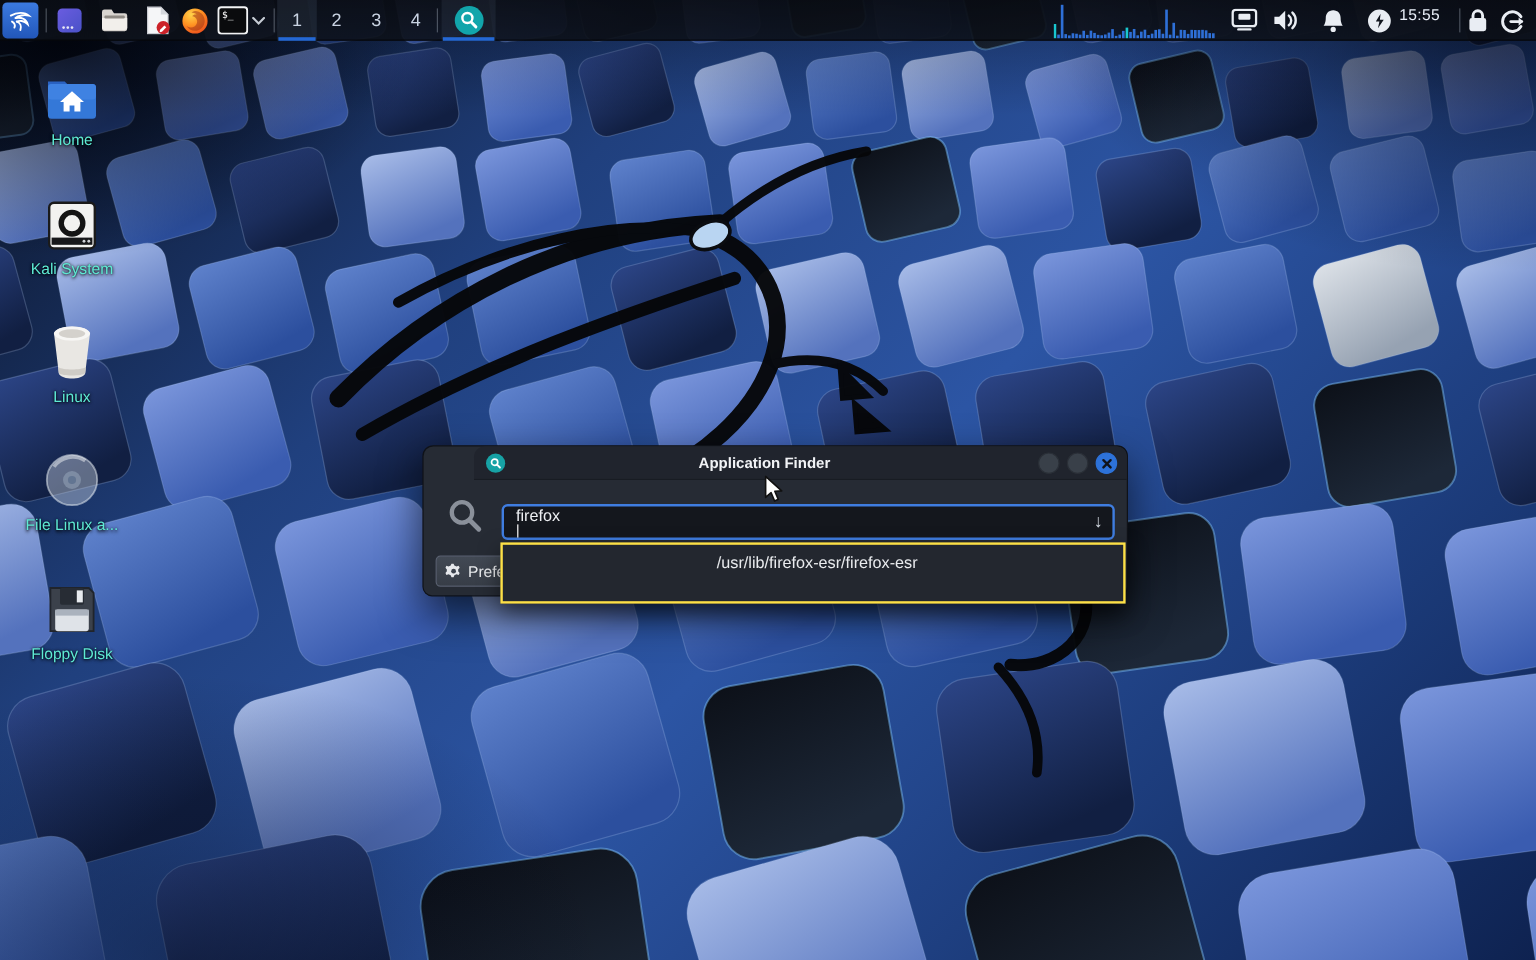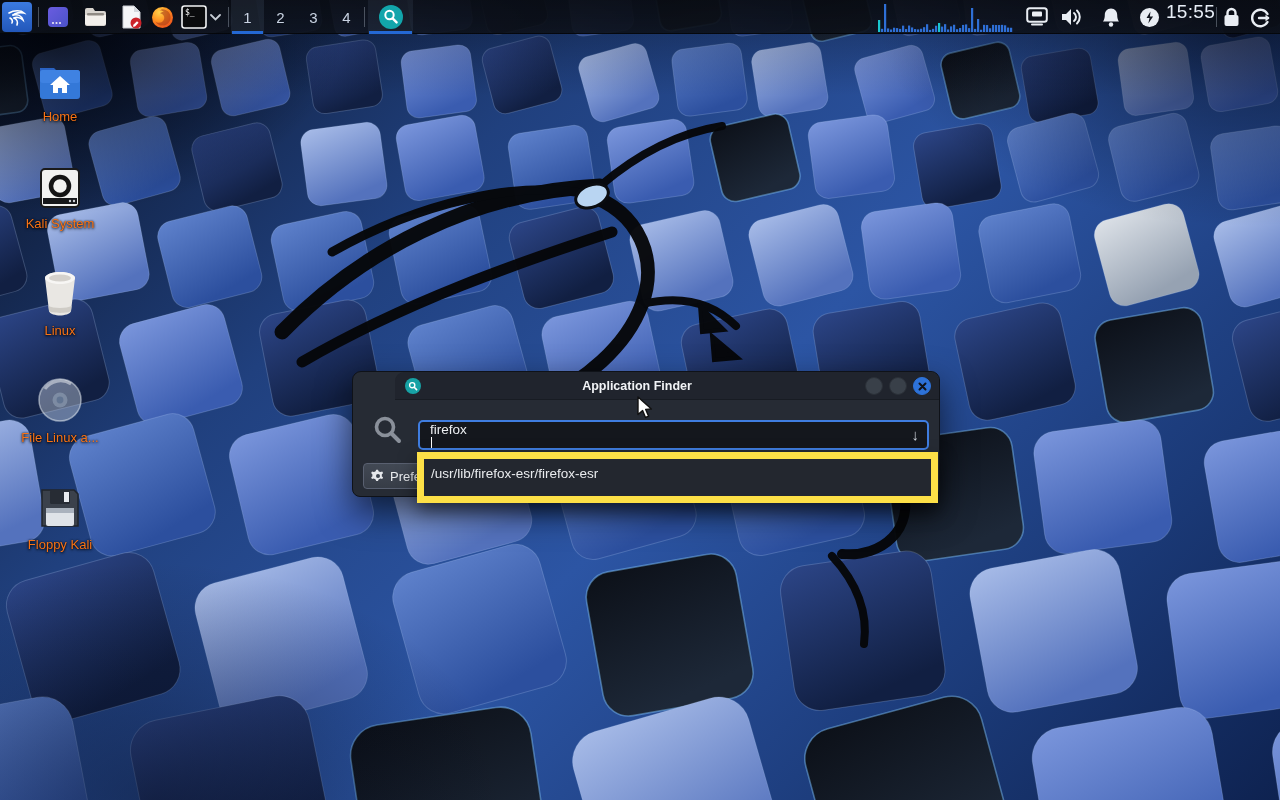--- a/index.html
+++ b/index.html
@@ -25,26 +25,26 @@
     background:linear-gradient(180deg,#3b7ae0,#2257ba); display:flex; align-items:center; justify-content:center; }
   .launcher { position:absolute; top:5px; width:24px; height:24px; display:flex; align-items:center; justify-content:center; }
   .ws-cell { position:absolute; top:0; width:33px; height:34px; display:flex; align-items:center; justify-content:center;
     color:#c9d3e2; font-size:15px; }
   .ws-cell.active { background:rgba(160,185,225,.10); }
   .task-active::after { content:""; position:absolute; left:1px; right:1px; bottom:0; height:3px; background:#2468d4; }
   .finder-task { position:absolute; left:368px; top:0; width:45px; height:34px; display:flex; align-items:center; justify-content:center;
     background:rgba(160,185,225,.08); }
   .tray-ico { position:absolute; top:7px; display:flex; align-items:center; justify-content:center; }
   .clock { position:absolute; left:1166px; top:0; height:24px; display:flex; align-items:center;
-    color:#e7edf6; font-size:19px; letter-spacing:.3px; }
+    color:#e7edf6; font-size:13px; letter-spacing:.3px; }
 
   
   .desk-icon { position:absolute; left:12px; width:96px; text-align:center; z-index:5; }
   .desk-icon .ic { height:46px; display:flex; align-items:flex-end; justify-content:center; }
-  .desk-icon .lbl { margin-top:7px; font-size:13px; color:#f97316; text-shadow:0 1px 3px rgba(0,0,0,.95), 0 0 2px rgba(0,0,0,.8); }
+  .desk-icon .lbl { margin-top:7px; font-size:13px; color:#5eead4; text-shadow:0 1px 3px rgba(0,0,0,.95), 0 0 2px rgba(0,0,0,.8); }
 
   
   .finder { position:absolute; left:352px; top:371px; width:588px; height:126px; z-index:50;
     background:#262b34; border:1px solid #0f1218; border-radius:9px 9px 8px 8px;
     box-shadow:0 14px 34px rgba(0,0,0,.6);padding-left:42px; }
   .finder .titlebar { position:relative; height:28px; background:#20242d; border-radius:9px 9px 0 0;
     border-bottom:1px solid #181c23; }
   .finder .title { position:absolute; left:30px; right:90px; top:0; height:28px; line-height:28px;
     text-align:center; font-weight:bold; font-size:12.5px; color:#f1f3f6; }
   .tb-icon { position:absolute; left:10px; top:6px; width:16px; height:16px; border-radius:50%;
@@ -55,21 +55,21 @@
   .big-search { position:absolute; left:18px; top:42px; }
   .textbox { position:absolute; left:65px; top:48px; width:511px; height:30px; background:#14171d;
     border:2px solid #3f7de0; border-radius:5px; display:flex; align-items:flex-start; padding:0 10px;flex-direction:column; }
   .textbox .val { color:#edeff2; font-size:13.5px; }
   .caret { display:inline-block; width:1px; height:16px; background:#fff; margin-left:1px; vertical-align:middle; }
   .tb-arrow { position:absolute; right:8px; top:4px; color:#ccd2da; font-size:15px; }
   .prefs-btn { position:absolute; left:10px; top:91px; height:26px; padding:0 10px 0 7px;
     background:linear-gradient(180deg,#424954,#373d47); border:1px solid #596070; border-radius:4px;
     display:flex; align-items:center; gap:5px; color:#e9ebee; font-size:13px; white-space:nowrap; overflow:hidden; width:120px; }
   .popup { position:absolute; left:417px; top:452px; width:521px; height:51px; z-index:60;
-    background:#23272f; border:7px solid #fde047; box-shadow:0 8px 18px rgba(0,0,0,.5); }
+    background:#23272f; border:2px solid #fde047; box-shadow:0 8px 18px rgba(0,0,0,.5);text-align:center; }
   .popup .item { height:30px; line-height:30px; padding-left:7px; color:#e9ebee; font-size:13.5px; }
 
   .cursor { position:absolute; left:637px; top:396px; z-index:90; }
   .mono { font-family:"DejaVu Sans Mono", monospace; }
 </style>
 </head>
 <body>
 
 <div class="wallpaper">
   <svg id="cubes" width="1280" height="800" viewBox="0 0 1280 800">
@@ -267,21 +267,21 @@
 <div class="desk-icon" style="top:484px">
   <div class="ic">
     <svg width="44" height="44" viewBox="0 0 44 44">
       <path d="M4,4 h32 l4,4 v32 h-36 z" fill="#3b414b" stroke="#20242b" stroke-width="1.5"></path>
       <rect x="12" y="4" width="20" height="14" rx="1.5" fill="#272c34"></rect>
       <rect x="26" y="6" width="5" height="10" fill="#e8ebef"></rect>
       <rect x="8" y="22" width="28" height="18" rx="2" fill="#dfe3e8"></rect>
       <rect x="8" y="22" width="28" height="5" fill="#aab2bd"></rect>
     </svg>
   </div>
-  <div class="lbl">Floppy Kali</div>
+  <div class="lbl">Floppy Disk</div>
 </div>
 
 <div class="panel">
   <div class="kali-btn">
     <svg width="22" height="22" viewBox="0 0 22 22">
       <g stroke="#fff" fill="none" stroke-width="1.6" stroke-linecap="round">
         <path d="M3,7 C8,4 15,4 18,7 C14,6 9,7 7,9"></path>
         <path d="M7,9 C12,8 16,10 17,14 C14,11 10,11 8,12"></path>
         <path d="M8,12 C11,13 12,16 11,19"></path>
         <path d="M4,12 C6,13 7,15 6,17"></path>

